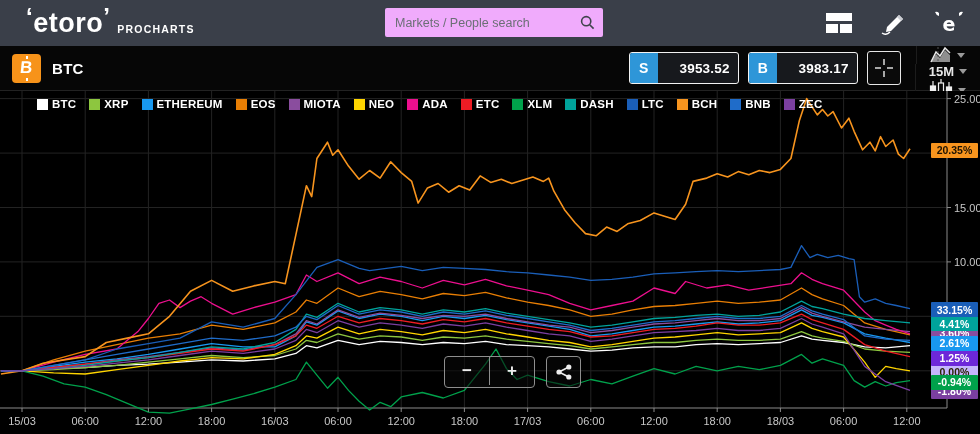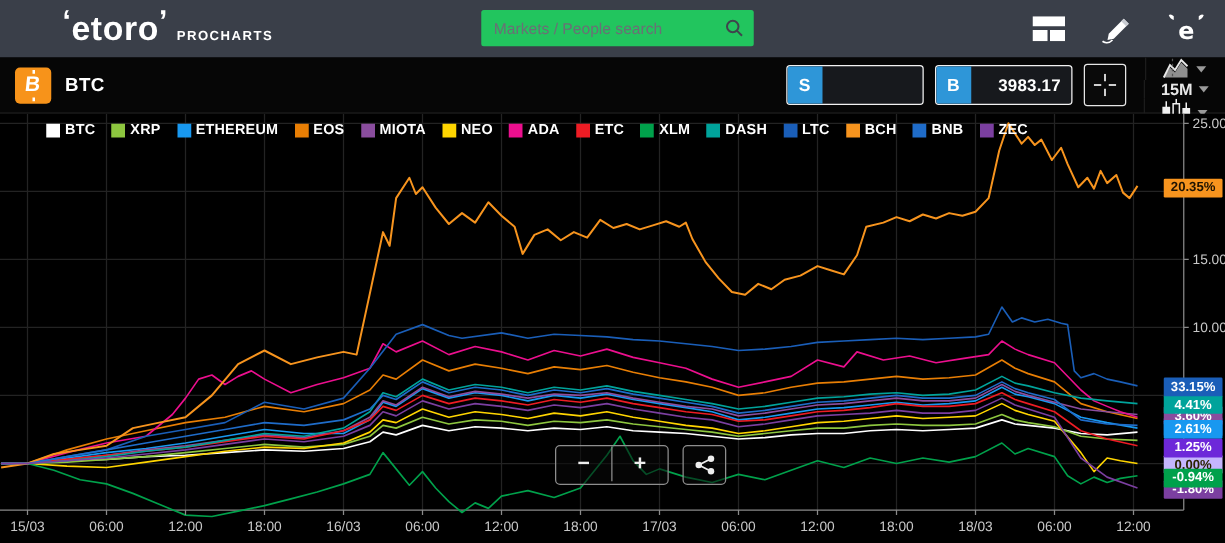--- a/index.html
+++ b/index.html
@@ -1,24 +1,24 @@
 <!DOCTYPE html>
 <html><head>
 <meta charset="utf-8">
 <style>
   html,body{margin:0;padding:0;background:#000;}
   body{width:980px;height:434px;overflow:hidden;font-family:"Liberation Sans",sans-serif;position:relative;}
 
   
-  .topbar{position:relative;height:46px;background:#3a3f49;display:flex;align-items:center;padding-left:24px;}
+  .topbar{position:relative;height:46px;background:#3a3f49;display:flex;align-items:center;}
   .logo-wrap{display:flex;align-items:flex-end;margin-left:26px;}
   .logo{color:#fff;font-size:27px;font-weight:bold;letter-spacing:.5px;line-height:1;position:relative;}
   .logo .horn{font-size:24px;font-weight:bold;position:relative;top:-7px;}
   .prodname{color:#fff;font-size:10.5px;font-weight:bold;letter-spacing:1.2px;margin-left:7px;margin-bottom:2px;}
-  .searchbox{position:absolute;left:385px;top:8px;width:218px;height:29px;background:#22c55e;border-radius:2px;display:flex;align-items:center;}
+  .searchbox{position:absolute;left:385px;top:8px;width:218px;height:29px;background:#f0abfc;border-radius:2px;display:flex;align-items:center;}
   .searchbox input{flex:1;border:0;outline:0;background:transparent;font-family:"Liberation Sans",sans-serif;font-size:12.5px;color:#444;padding:0 4px 0 10px;}
   .searchbox input::placeholder{color:#6b6f76;}
   .search-ic{margin-right:8px;display:flex;}
   .top-icons{position:absolute;right:16px;top:0;height:46px;display:flex;align-items:center;gap:28px;}
   .tico{display:flex;align-items:center;justify-content:center;cursor:pointer;}
 
   
   .toolbar{height:44px;background:#060606;display:flex;align-items:center;border-bottom:1px solid #222;position:relative;}
   .btc-chip{width:29px;height:29px;border-radius:4px;background:#f7931a;margin-left:12px;display:flex;align-items:center;justify-content:center;position:relative;}
   .btc-chip .bsym{color:#fff;font-weight:bold;font-size:17px;transform:skewX(-6deg);}
@@ -99,20 +99,21 @@
   <div class="btc-chip">
     <span class="bsym">B</span>
       <i class="t"></i>
       <i class="b"></i>
   </div>
   <div class="sym-label">BTC</div>
 
   <div class="trade-group">
     <div class="trade-btn">
       <span class="side">S</span>
+      <span class="price">3953.52</span>
     </div>
     <div class="trade-btn">
       <span class="side">B</span>
       <span class="price">3983.17</span>
     </div>
     <div class="sq-btn">
       <svg width="18" height="18" viewBox="0 0 18 18">
           <g stroke="#cfcfcf" stroke-width="1.6">
             <line x1="9" y1="0" x2="9" y2="6"></line>
             <line x1="9" y1="12" x2="9" y2="18"></line>

